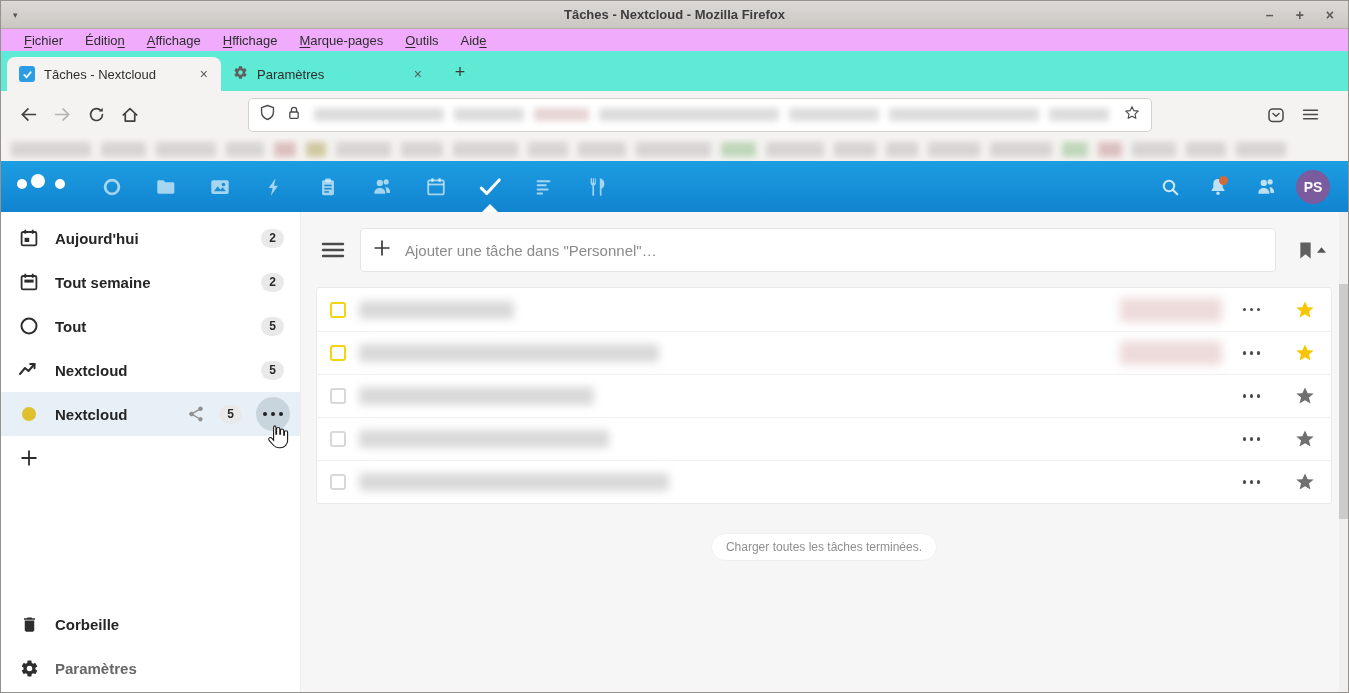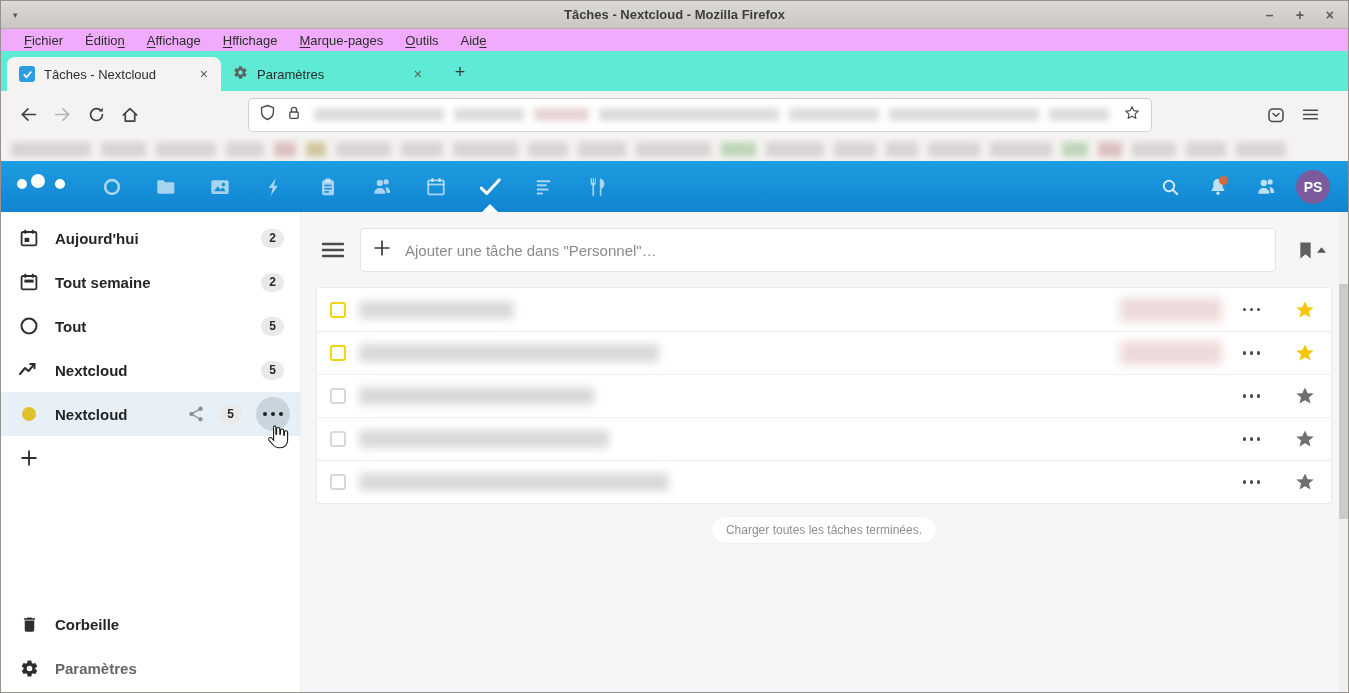--- a/index.html
+++ b/index.html
@@ -106,21 +106,21 @@
     margin-right:13px; flex-shrink:0; }
   .cb-yellow .checkbox{ border-color:#f2d40f; }
   .title-blur{ height:18px; border-radius:2px; background:#d9d9d9; filter:blur(4px); }
   .row-spacer{ flex:1; }
   .due-blur{ width:102px; height:24px; border-radius:2px; background:#eddada; filter:blur(5px); margin-right:16px; }
   .dots-button{ display:flex; gap:3.5px; margin-right:27px; padding:5px; }
   .tdot{ width:3.5px; height:3.5px; border-radius:50%; background:#4a4a4a; }
   .star-button{ display:flex; padding:2px; }
   .star-gold{ fill:#f7c600; } .star-gray{ fill:#6f6f6f; }
 
-  .load-row{ display:flex; justify-content:center; margin-top:12px; }
+  .load-row{ display:flex; justify-content:center; margin-top:29px; }
   .load-button{ background:#fff; border:1px solid #f0f0f0; border-radius:14px; padding:6px 14px;
     font-size:12px; color:#8f8f8f; }
 
   .scrollbar-track{ position:absolute; right:0; top:0; bottom:0; width:9px; background:#efefef; }
   .scrollbar-thumb{ position:absolute; right:0; top:72px; width:9px; height:235px; background:#cbcbcb; }
 
   .cursor{ position:absolute; left:265px; top:422px; z-index:50; pointer-events:none; }
 </style>
 </head>
 <body>

